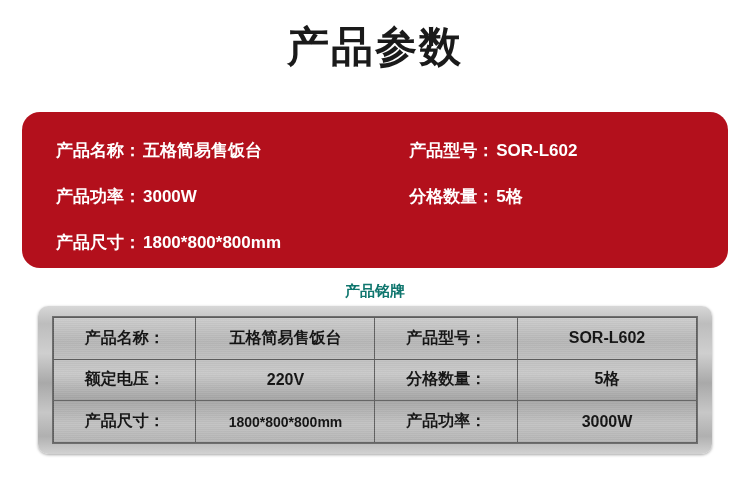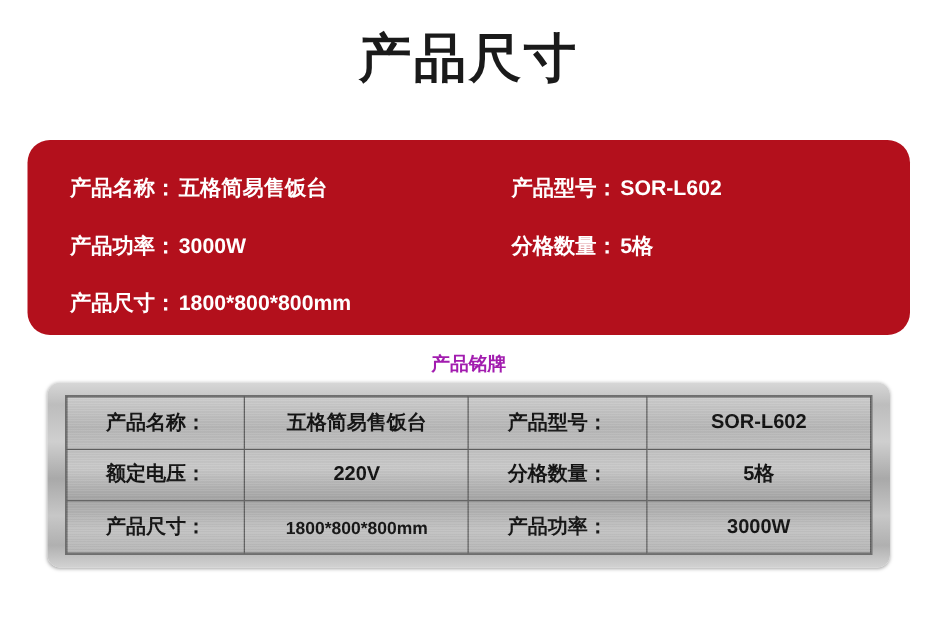--- a/index.html
+++ b/index.html
@@ -68,21 +68,21 @@
 
   
   .nameplate-title {
     position: absolute;
     top: 282px;
     left: 0;
     width: 750px;
     text-align: center;
     font-size: 15px;
     font-weight: bold;
-    color: #a21caf;
+    color: #0f766e;
   }
 
   .plate-outer {
     position: absolute;
     left: 38px;
     top: 306px;
     width: 674px;
     height: 148px;
     border-radius: 10px;
     background: linear-gradient(180deg,#d7d7d7 0%,#bdbdbd 12%,#cfcfcf 32%,#a9a9a9 52%,#c7c7c7 72%,#b0b0b0 88%,#d2d2d2 100%);
@@ -130,21 +130,21 @@
       rgba(0,0,0,0.02) 1px,
       rgba(0,0,0,0.02) 2px
     );
   }
 </style>
 </head>
 <body>
 
 <div class="page">
 
-  <div class="page-title">产品尺寸</div>
+  <div class="page-title">产品参数</div>
 
   <div class="param-panel">
 
     <div class="param-row">
       <div class="param-cell left">
         <span class="param-label">产品名称：</span>
         <span class="param-value">五格简易售饭台</span>
       </div>
       <div class="param-cell right">
         <span class="param-label">产品型号：</span>

